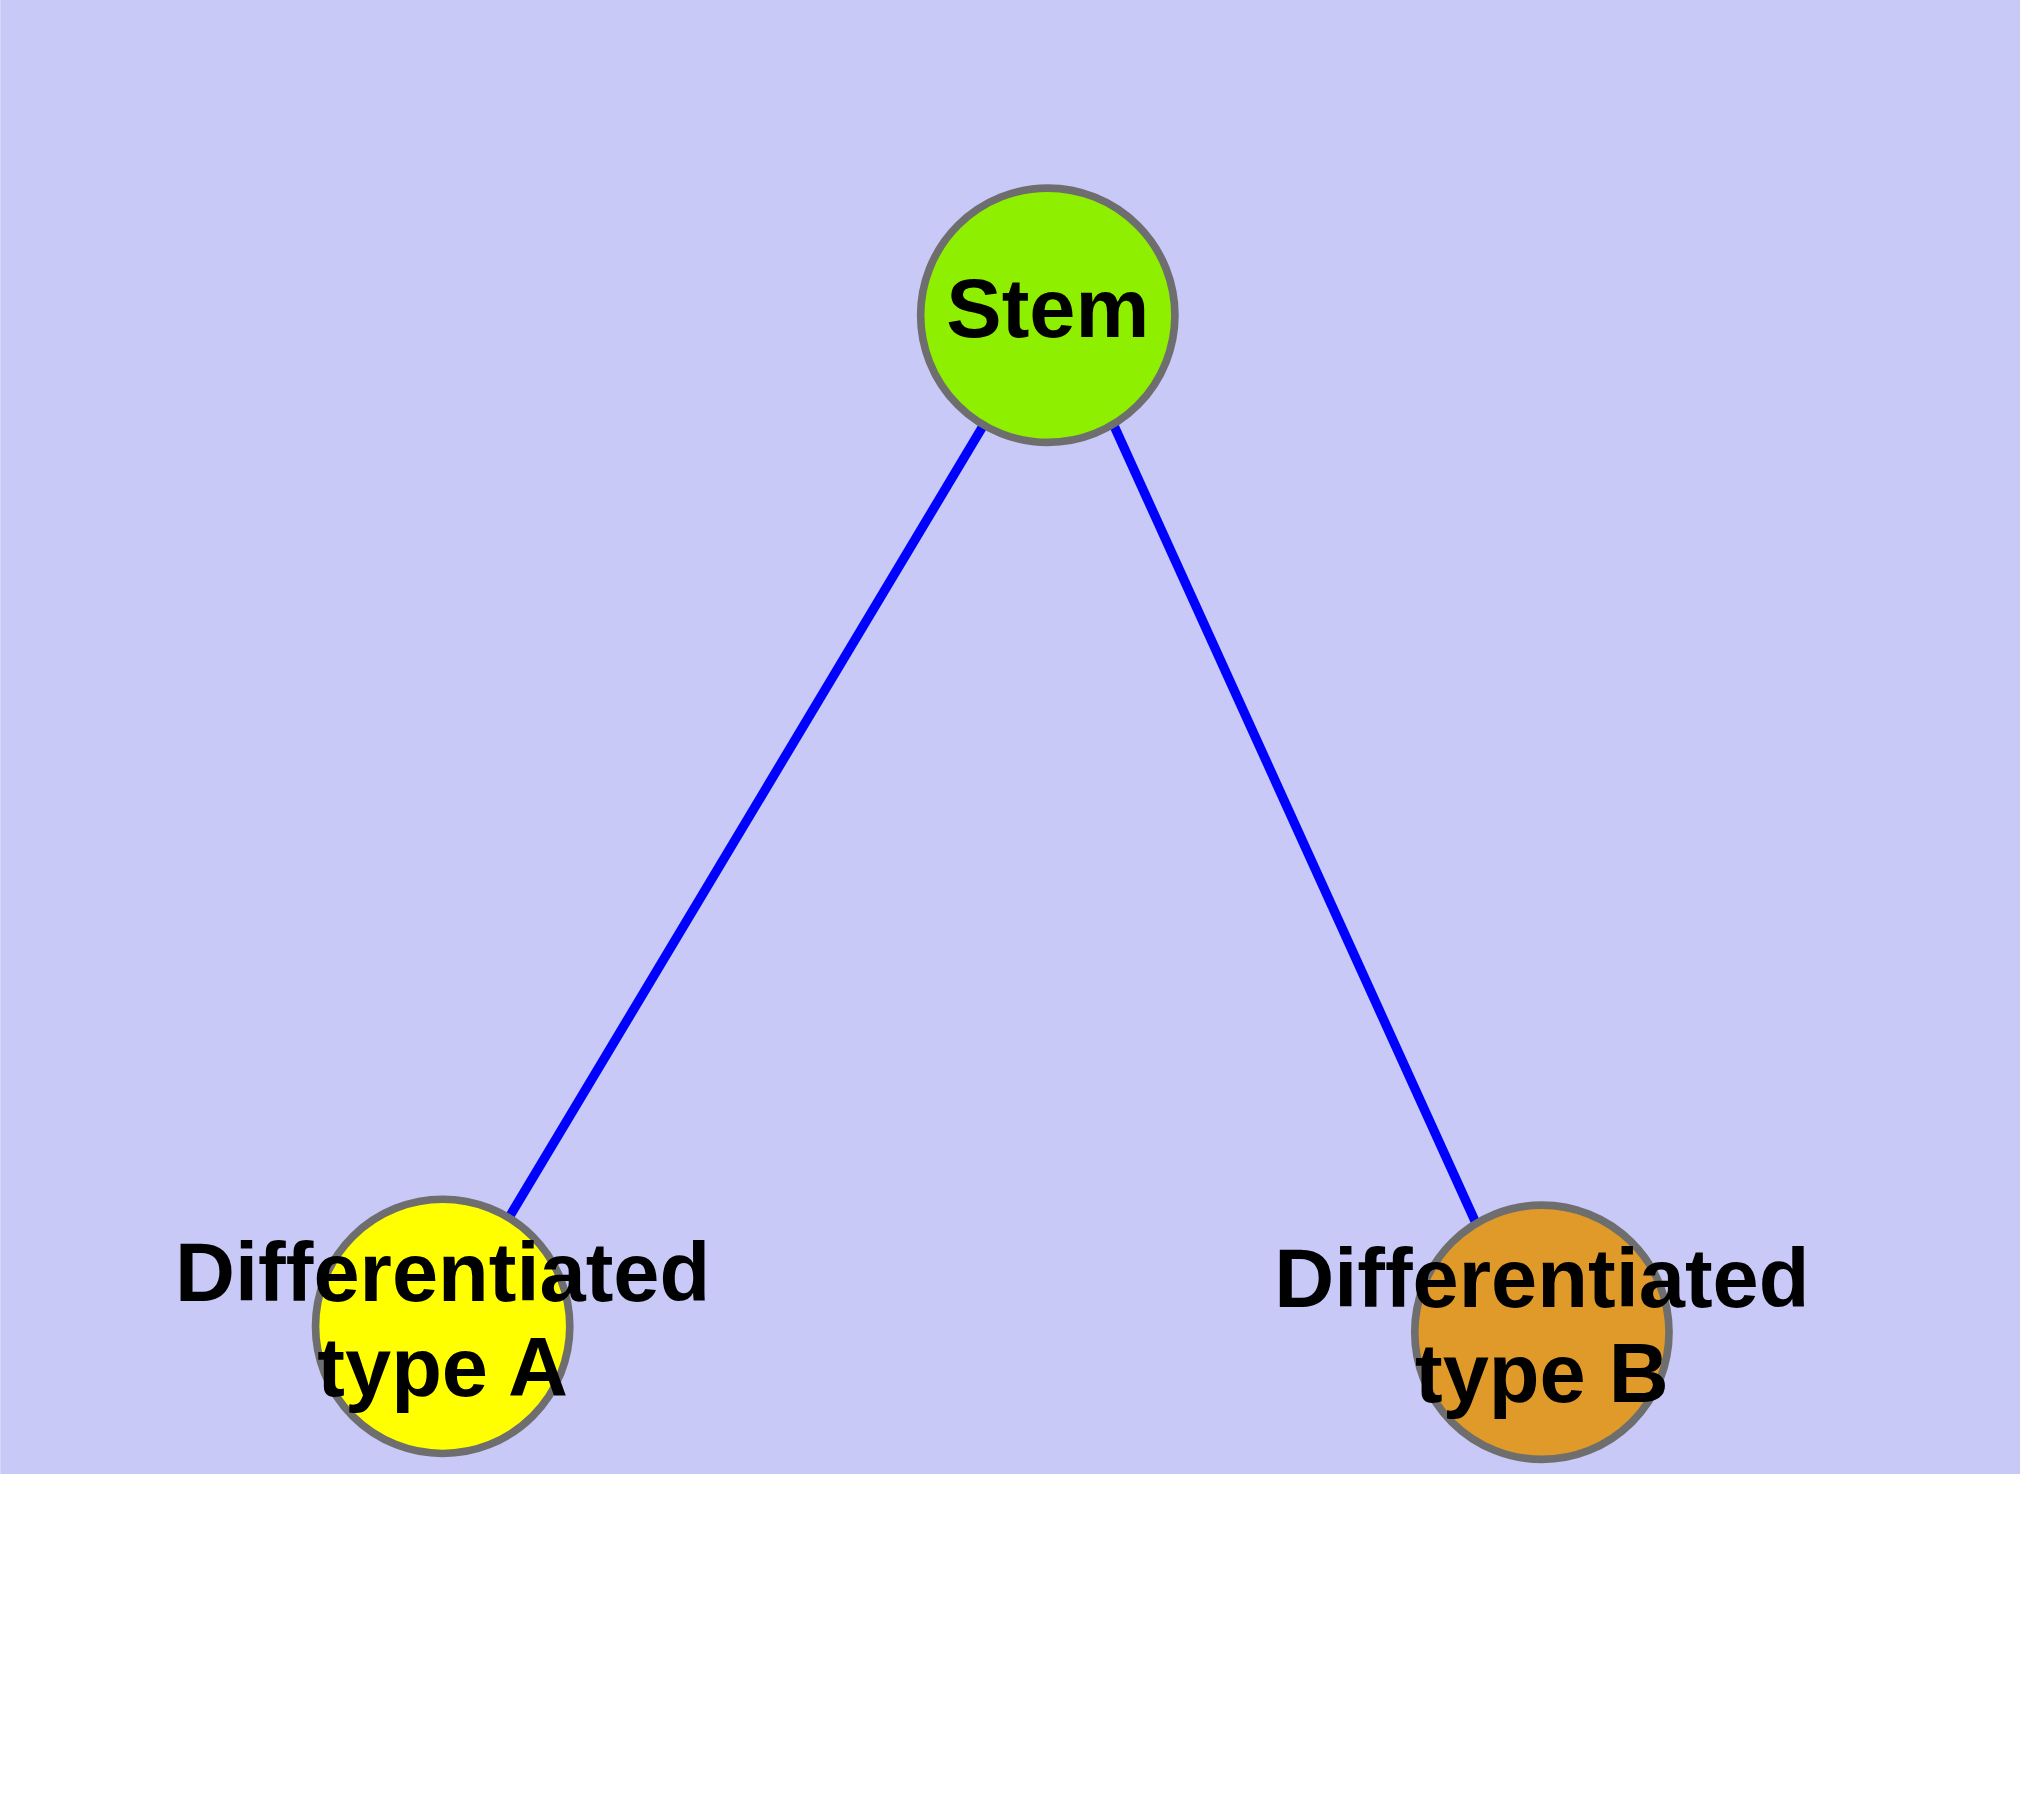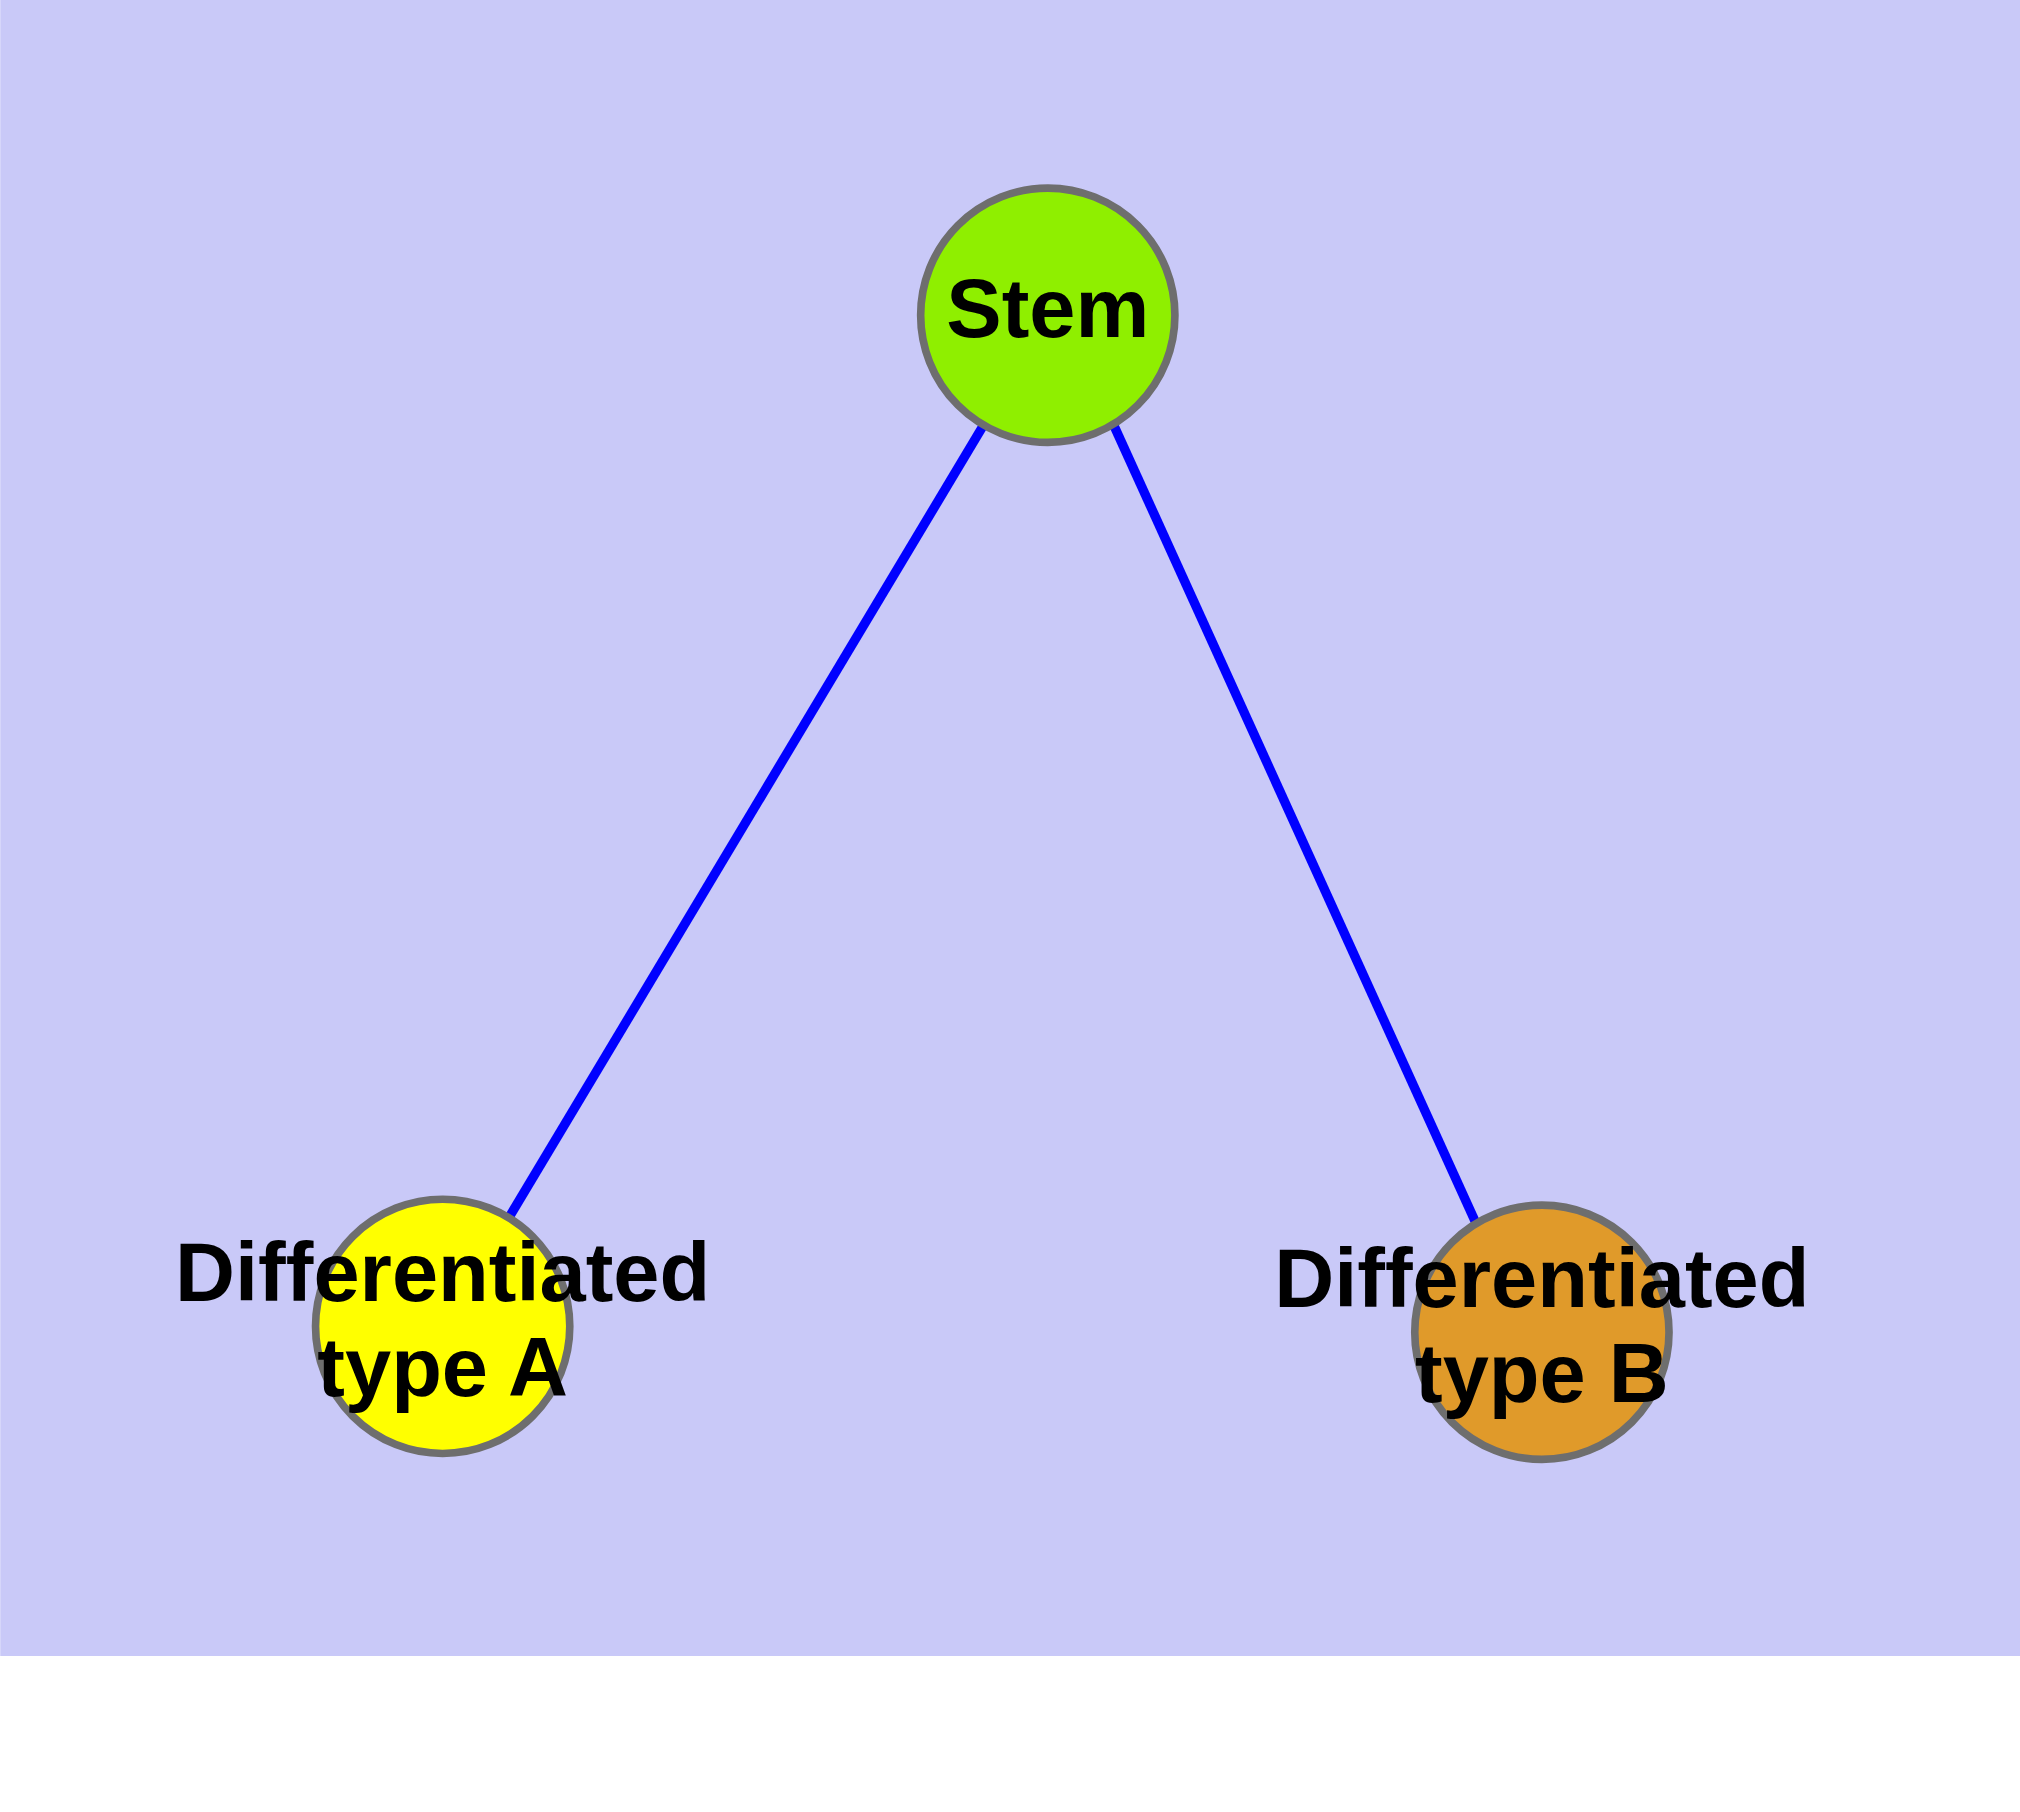--- a/index.html
+++ b/index.html
@@ -26,21 +26,21 @@
     font-family: "Liberation Sans", sans-serif;
     font-weight: bold;
     fill: #000000;
     text-anchor: middle;
     dominant-baseline: middle;
   }
 </style>
 </head>
 <body>
 
-<div id="canvas" style="width: 2021px; height: 1656px;">
+<div id="canvas" style="width: 2021px; height: 1474px;">
   <svg id="graph-svg" viewBox="0 0 2384 2138" xmlns="http://www.w3.org/2000/svg" style="width: 2021px; height: 1812px;">
     <rect id="bg-rect" x="0" y="0" width="2384" height="2138" fill="#C9C9F8"></rect>
     <g id="edge-layer">
         <line x1="1160" y1="502" x2="600" y2="1437" stroke="#0000FF" stroke-width="11" stroke-linecap="butt"></line>
         <line x1="1314" y1="502" x2="1742" y2="1445" stroke="#0000FF" stroke-width="11" stroke-linecap="butt"></line>
       </g>
     <g id="node-layer">
         <circle cx="1236" cy="372" r="150" fill="#8FEF00" stroke="#6E6E6E" stroke-width="9"></circle>
         <circle cx="522" cy="1565" r="150" fill="#FFFF00" stroke="#6E6E6E" stroke-width="9"></circle>
         <circle cx="1819" cy="1572" r="150" fill="#E09A2A" stroke="#6E6E6E" stroke-width="9"></circle>

